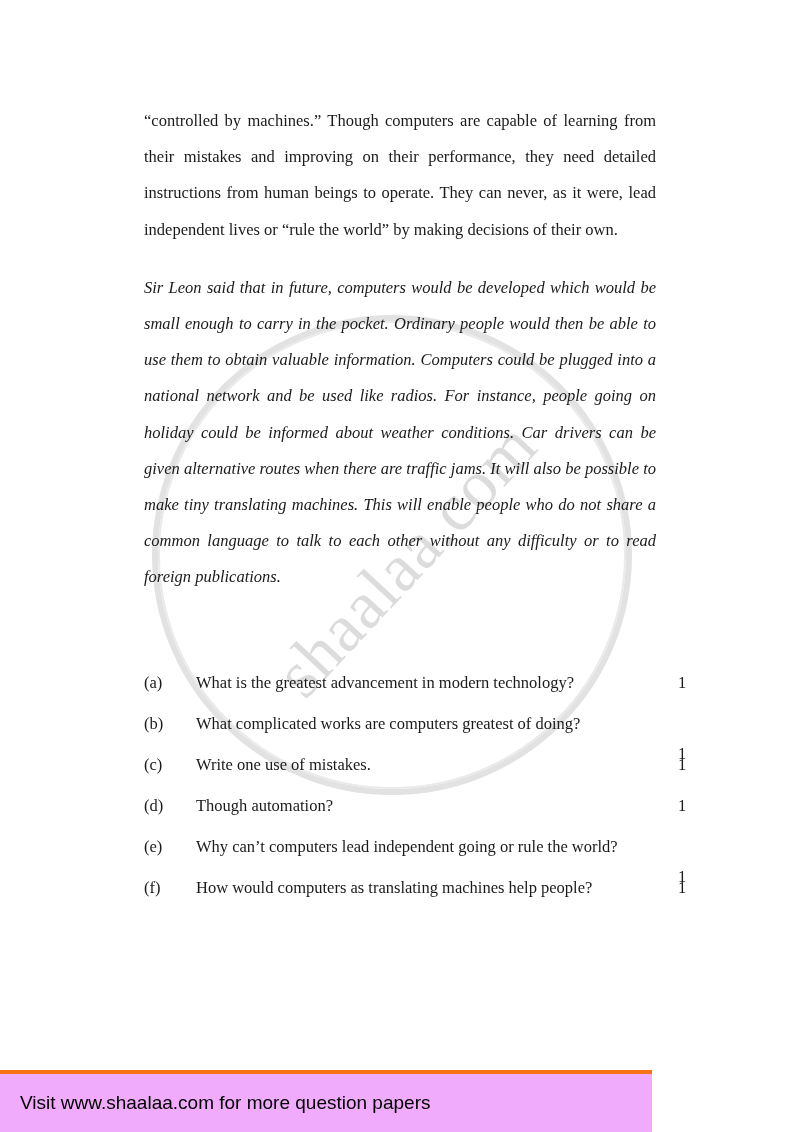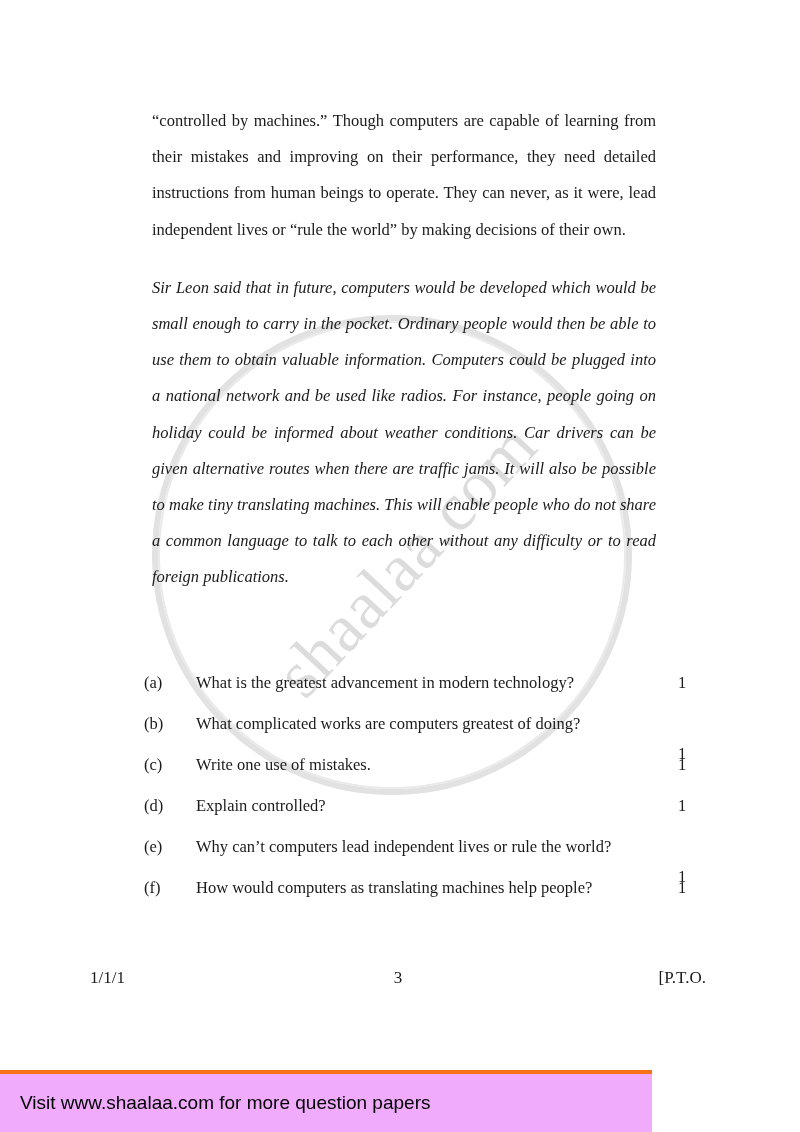--- a/index.html
+++ b/index.html
@@ -70,21 +70,21 @@
 
   
   .body-content {
     position: absolute;
     left: 144px;
     top: 103px;
     width: 512px;
     z-index: 2;
   }
   p.para {
-    margin: 0 0 22px 8px;
+    margin: 0 0 22px 0;
     font-size: 16.5px;
     line-height: 36.2px;
     text-align: justify;
     text-justify: inter-word;
     -webkit-hyphens: none;
     hyphens: none;
   }
   p.para:last-of-type { margin-bottom: 0; font-style: italic; }
 
   
@@ -194,41 +194,36 @@
     </div>
 
     <div class="q-row">
       <div class="q-label">(c)</div>
       <div class="q-text single">Write one use of mistakes.</div>
       <div class="q-marks">1</div>
     </div>
 
     <div class="q-row">
       <div class="q-label">(d)</div>
-      <div class="q-text single">Explain controlled?</div>
+      <div class="q-text single">Though automation?</div>
       <div class="q-marks">1</div>
     </div>
 
     <div class="q-row">
       <div class="q-label">(e)</div>
-      <div class="q-text">Why can’t computers lead independent lives or rule the world?</div>
+      <div class="q-text">Why can’t computers lead independent going or rule the world?</div>
       <div class="q-marks bottom">1</div>
     </div>
 
     <div class="q-row">
       <div class="q-label">(f)</div>
       <div class="q-text single">How would computers as translating machines help people?</div>
       <div class="q-marks">1</div>
     </div>
 
   </div>
 
-  <div class="footer">
-    <div class="footer-left">1/1/1</div>
-    <div class="footer-center">3</div>
-    <div class="footer-right">[P.T.O.</div>
-  </div>
 
 </div>
 
 <div class="banner">
   <div class="banner-text">Visit www.shaalaa.com for more question papers</div>
 </div>
 
 </body></html>

